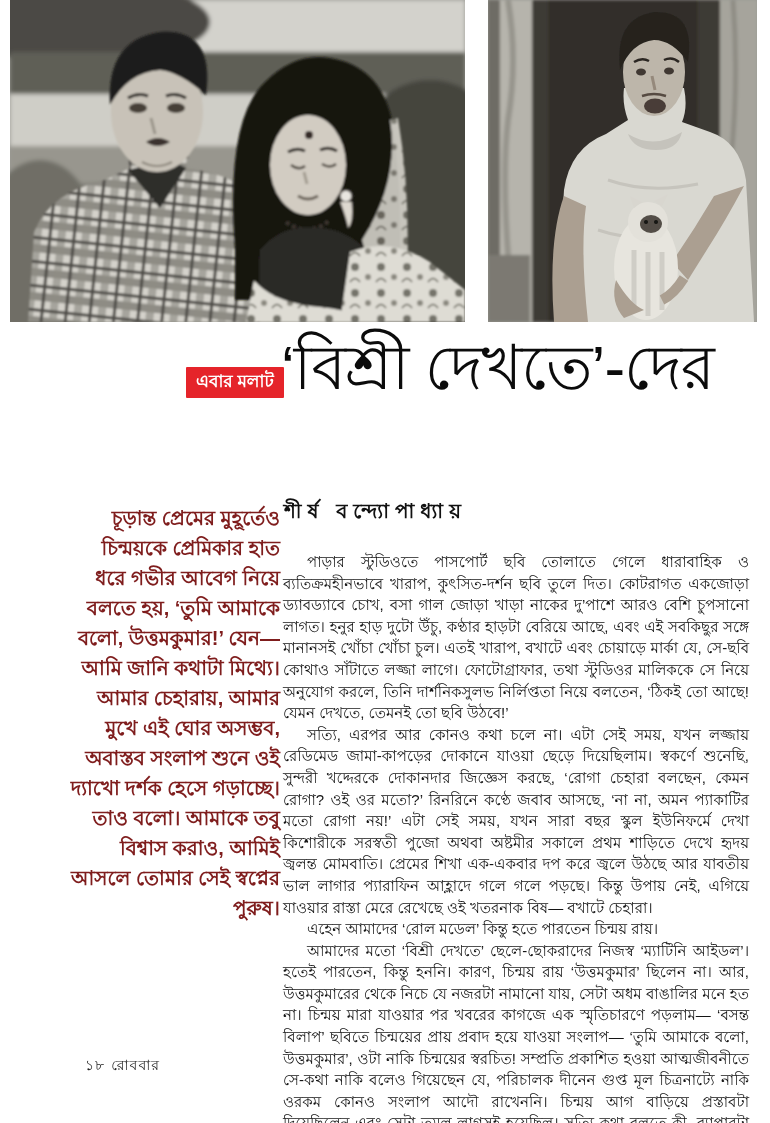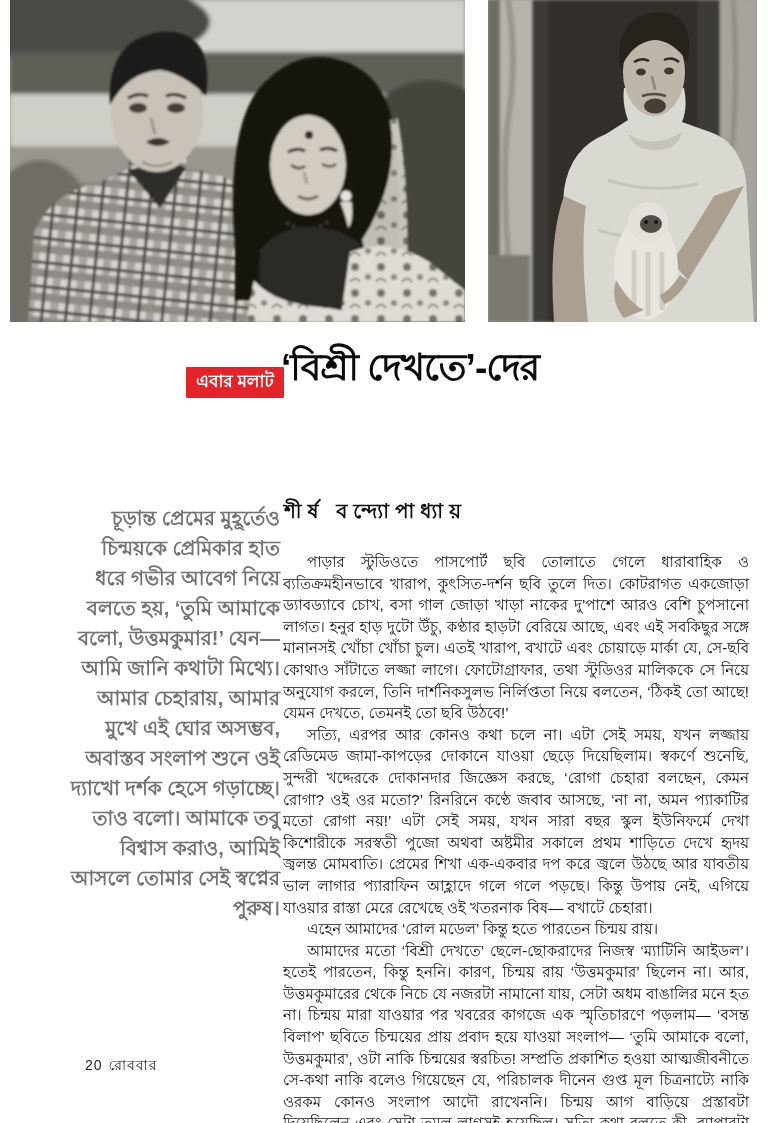--- a/index.html
+++ b/index.html
@@ -13,31 +13,31 @@
   .photo-left{left:10px;width:455px;height:322px;}
   .photo-right{left:488px;width:269px;height:322px;}
   .tag{
     position:absolute;left:186px;top:367px;
     background:#e5242a;color:#ffffff;
     font-size:17px;font-weight:bold;line-height:1;
     padding:6px 10px 8px;border-radius:1px;
   }
   .headline{
     position:absolute;left:281px;top:336px;width:475px;margin:0;
-    font-size:37px;line-height:64px;font-weight:700;color:#0b0b0b;
+    font-size:62px;line-height:64px;font-weight:400;color:#0b0b0b;
     letter-spacing:-1px;
   }
   .byline{
     position:absolute;left:284px;top:496px;
     font-size:20px;font-weight:700;letter-spacing:6px;color:#111;
   }
   .pullquote{
     position:absolute;left:70px;top:503px;width:210px;
     font-size:20px;line-height:30px;font-weight:700;
-    text-align:right;color:#737373;
+    text-align:right;color:#7f1d1d;
   }
   .body-text{
     position:absolute;left:283px;top:551px;width:466px;
     font-size:15px;line-height:21.6px;text-align:justify;color:#141414;
   }
   .body-text p{margin:0;text-indent:24px;}
   .body-text p.first{text-indent:0;}
   .footer{
     position:absolute;left:85px;top:1054px;
     font-size:14px;color:#222;letter-spacing:1px;
@@ -177,16 +177,16 @@
   <div class="pullquote">চূড়ান্ত প্রেমের মুহূর্তেও চিন্ময়কে প্রেমিকার হাত ধরে গভীর আবেগ নিয়ে বলতে হয়, ‘তুমি আমাকে বলো, উত্তমকুমার!’ যেন— আমি জানি কথাটা মিথ্যে। আমার চেহারায়, আমার মুখে এই ঘোর অসম্ভব, অবাস্তব সংলাপ শুনে ওই দ্যাখো দর্শক হেসে গড়াচ্ছে। তাও বলো। আমাকে তবু বিশ্বাস করাও, আমিই আসলে তোমার সেই স্বপ্নের পুরুষ।</div>
 
   <div class="body-text">
     <p>পাড়ার স্টুডিওতে পাসপোর্ট ছবি তোলাতে গেলে ধারাবাহিক ও ব্যতিক্রমহীনভাবে খারাপ, কুৎসিত-দর্শন ছবি তুলে দিত। কোটরাগত একজোড়া ড্যাবড্যাবে চোখ, বসা গাল জোড়া খাড়া নাকের দু’পাশে আরও বেশি চুপসানো লাগত। হনুর হাড় দুটো উঁচু, কণ্ঠার হাড়টা বেরিয়ে আছে, এবং এই সবকিছুর সঙ্গে মানানসই খোঁচা খোঁচা চুল। এতই খারাপ, বখাটে এবং চোয়াড়ে মার্কা যে, সে-ছবি কোথাও সাঁটাতে লজ্জা লাগে। ফোটোগ্রাফার, তথা স্টুডিওর মালিককে সে নিয়ে অনুযোগ করলে, তিনি দার্শনিকসুলভ নির্লিপ্ততা নিয়ে বলতেন, ‘ঠিকই তো আছে! যেমন দেখতে, তেমনই তো ছবি উঠবে!’</p>
     <p>সত্যি, এরপর আর কোনও কথা চলে না। এটা সেই সময়, যখন লজ্জায় রেডিমেড জামা-কাপড়ের দোকানে যাওয়া ছেড়ে দিয়েছিলাম। স্বকর্ণে শুনেছি, সুন্দরী খদ্দেরকে দোকানদার জিজ্ঞেস করছে, ‘রোগা চেহারা বলছেন, কেমন রোগা? ওই ওর মতো?’ রিনরিনে কণ্ঠে জবাব আসছে, ‘না না, অমন প্যাকাটির মতো রোগা নয়!’ এটা সেই সময়, যখন সারা বছর স্কুল ইউনিফর্মে দেখা কিশোরীকে সরস্বতী পুজো অথবা অষ্টমীর সকালে প্রথম শাড়িতে দেখে হৃদয় জ্বলন্ত মোমবাতি। প্রেমের শিখা এক-একবার দপ করে জ্বলে উঠছে আর যাবতীয় ভাল লাগার প্যারাফিন আহ্লাদে গলে গলে পড়ছে। কিন্তু উপায় নেই, এগিয়ে যাওয়ার রাস্তা মেরে রেখেছে ওই খতরনাক বিষ— বখাটে চেহারা।</p>
     <p>এহেন আমাদের ‘রোল মডেল’ কিন্তু হতে পারতেন চিন্ময় রায়।</p>
     <p>আমাদের মতো ‘বিশ্রী দেখতে’ ছেলে-ছোকরাদের নিজস্ব ‘ম্যাটিনি আইডল’। হতেই পারতেন, কিন্তু হননি। কারণ, চিন্ময় রায় ‘উত্তমকুমার’ ছিলেন না। আর, উত্তমকুমারের থেকে নিচে যে নজরটা নামানো যায়, সেটা অধম বাঙালির মনে হত না। চিন্ময় মারা যাওয়ার পর খবরের কাগজে এক স্মৃতিচারণে পড়লাম— ‘বসন্ত বিলাপ’ ছবিতে চিন্ময়ের প্রায় প্রবাদ হয়ে যাওয়া সংলাপ— ‘তুমি আমাকে বলো, উত্তমকুমার’, ওটা নাকি চিন্ময়ের স্বরচিত! সম্প্রতি প্রকাশিত হওয়া আত্মজীবনীতে সে-কথা নাকি বলেও গিয়েছেন যে, পরিচালক দীনেন গুপ্ত মূল চিত্রনাট্যে নাকি ওরকম কোনও সংলাপ আদৌ রাখেননি। চিন্ময় আগ বাড়িয়ে প্রস্তাবটা দিয়েছিলেন এবং সেটা তুমুল লাগসই হয়েছিল। সত্যি কথা বলতে কী, ব্যাপারটা জেনে অদ্ভুত মনখারাপ হল। পড়ার ইচ্ছে হল বইটা। স্রেফ এটা জানতে যে, আর কোন কোন দুঃখবোধের কথা এভাবে মজার ছলে বলে দিয়ে গিয়েছেন চিন্ময়। সারাক্ষণ নিজেকে নিয়ে মজাই তো করতেন! কোনও এক অনুষ্ঠানে নিজেই একবার বলেছিলেন, কানফেরতা হতে হতে শুনেছি কথাটা যে, তপন সিনহা-র ‘সাগিনা মাহাতো’</p>
   </div>
 
   <div class="footer">
-    <span>20</span><span>রোববার</span>
+    <span>১৮</span><span>রোববার</span>
   </div>
 
 </div>
 
 </body></html>

